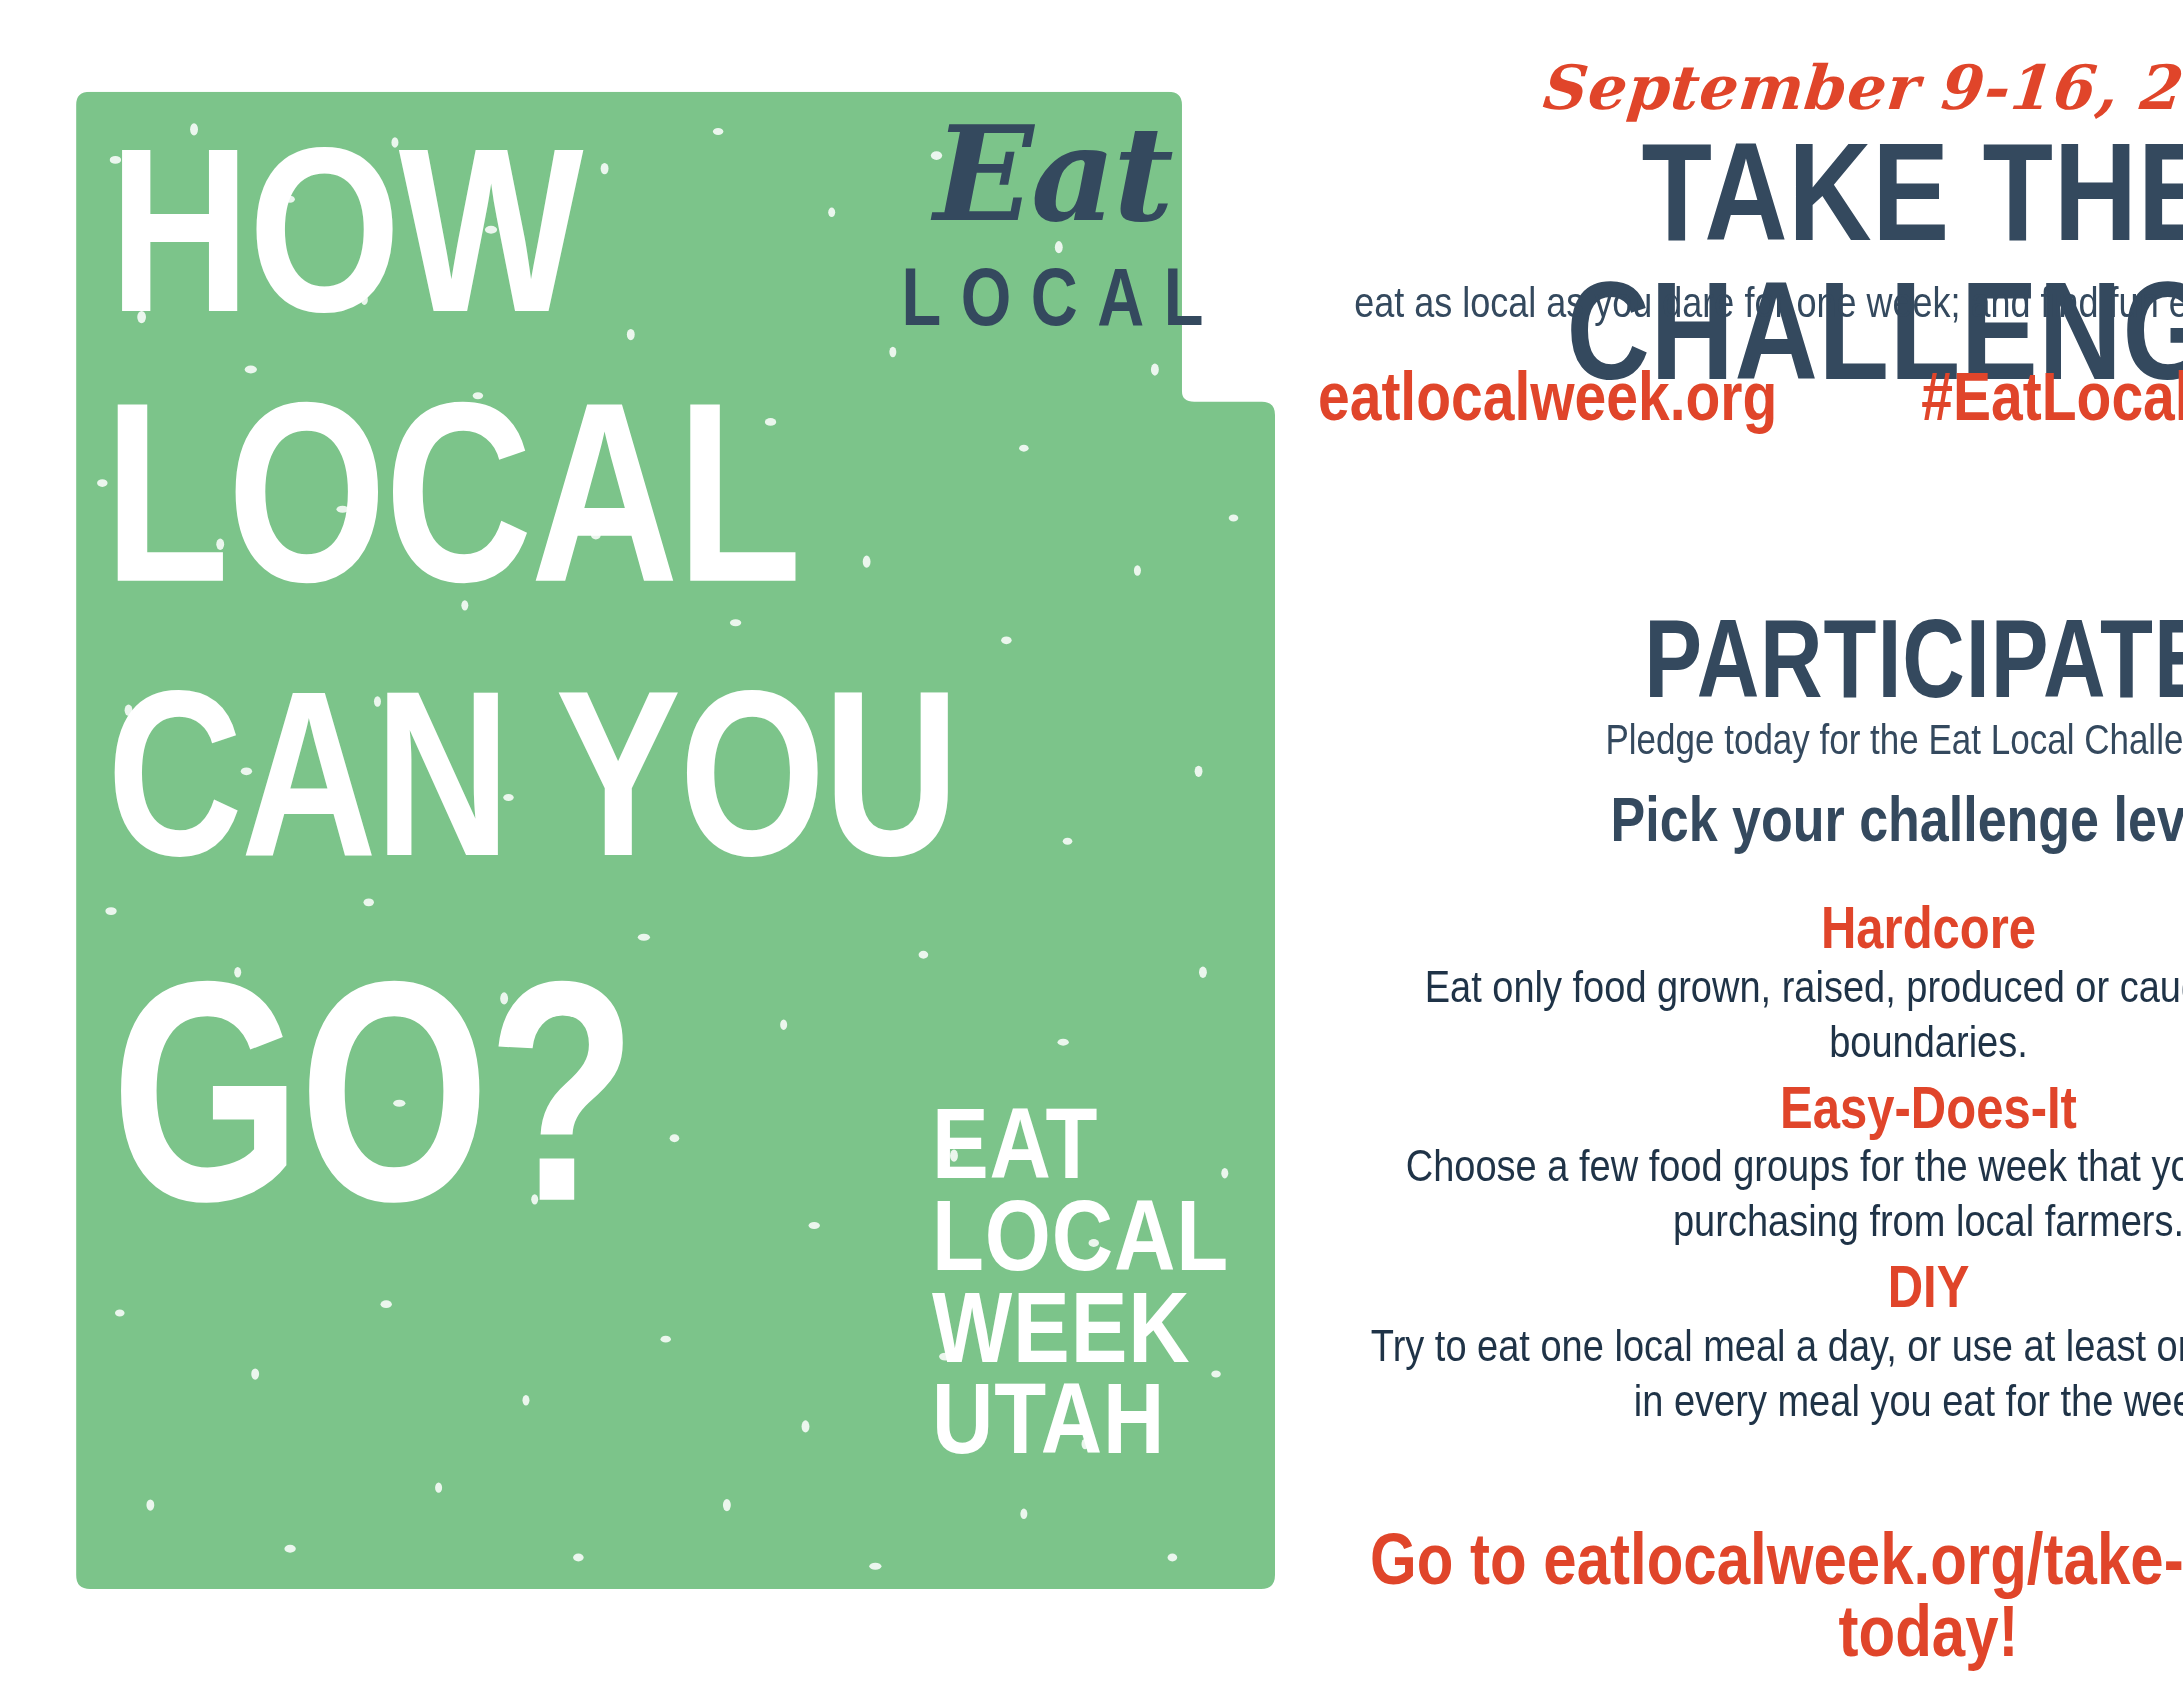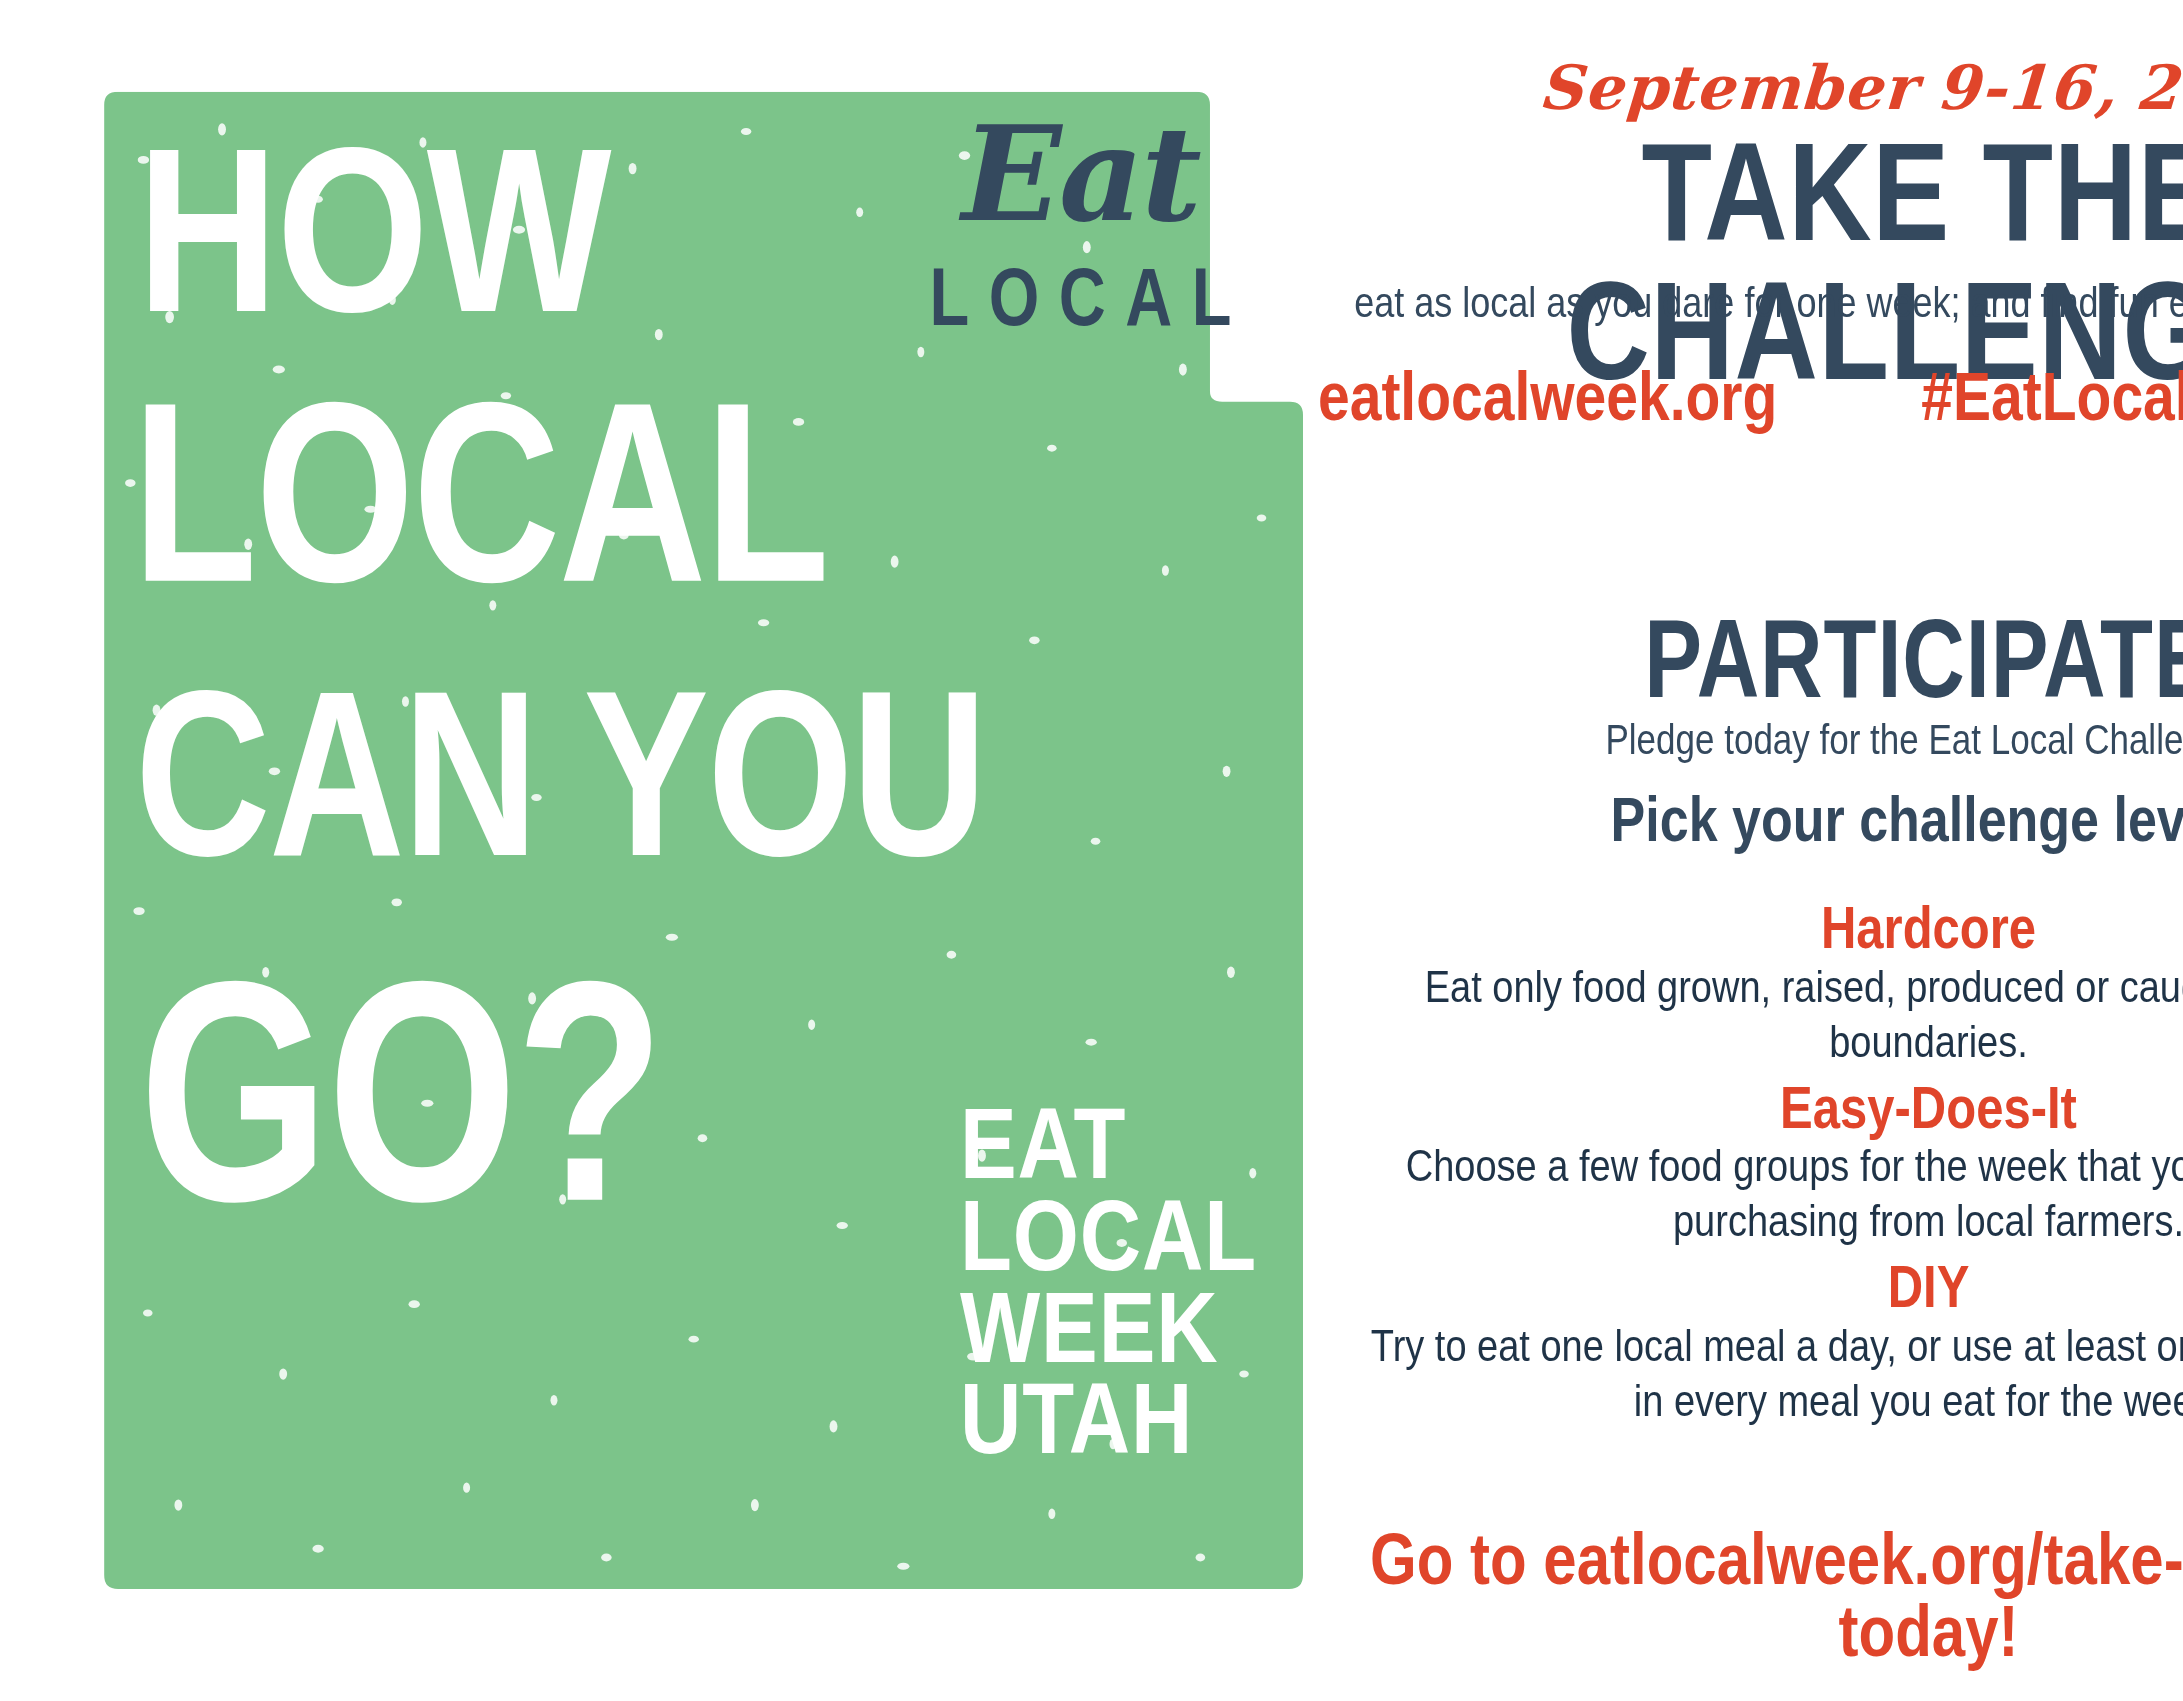--- a/index.html
+++ b/index.html
@@ -6,21 +6,21 @@
   html,body { background:#ffffff; }
   body {
     width:2547px; height:1701px;
     position:relative;
     font-family:"Liberation Sans", sans-serif;
     overflow:hidden;
   }
 
   
   #utah-panel{
-    position:absolute; left:0; top:0; width:1310px; height:1701px;margin-left:28px;
+    position:absolute; left:0; top:0; width:1310px; height:1701px;
   }
   #utah-shape{
     position:absolute; left:63px; top:90px;
     width:1212px; height:1509px;
   }
   #utah-shape .svg-wrap{ width:100%; height:100%; display:block; }
 
   #utah-text-layer{
     position:absolute; left:63px; top:90px; width:1212px; height:1509px;
   }

